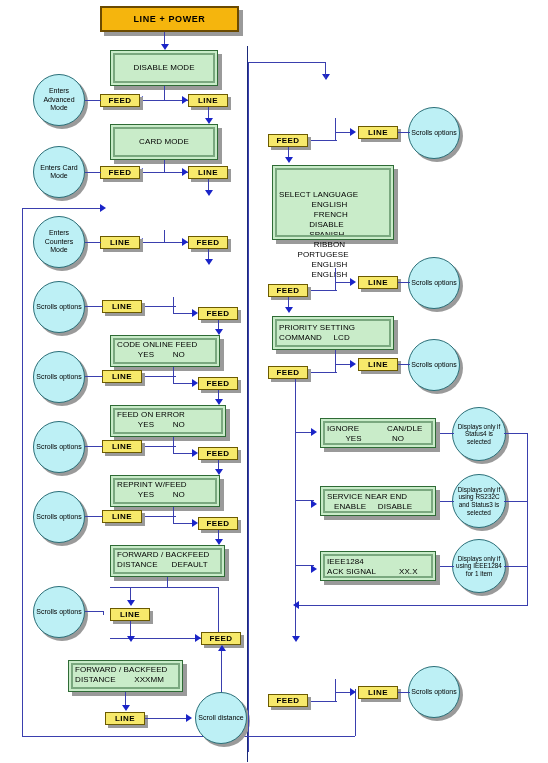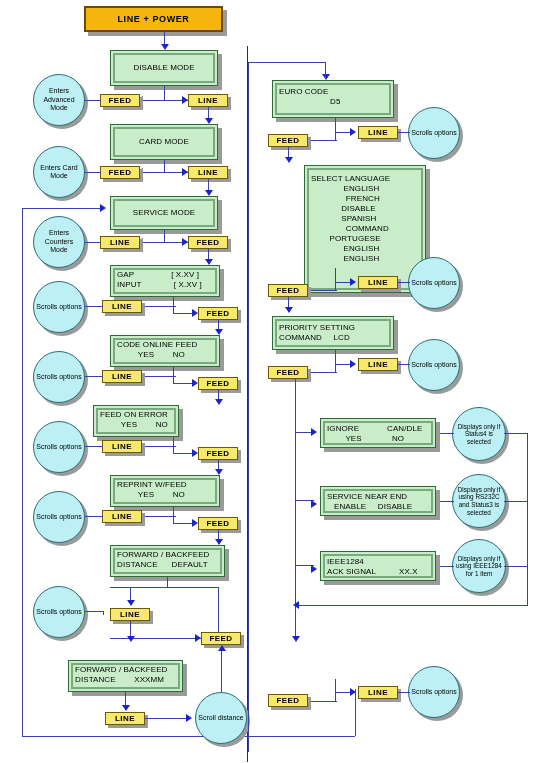--- a/index.html
+++ b/index.html
@@ -80,21 +80,21 @@
 
   .divider{position:absolute;background:#1b2a7a;width:1px;}
 </style>
 </head>
 <body>
 
 <div id="root">
 
   <div class="divider" style="left:247px;top:46px;height:716px;"></div>
 
-  <div class="node title-box" style="left:84px;top:6px;width:139px;height:26px;">
+  <div class="node title-box" style="left:100px;top:6px;width:139px;height:26px;">
 
     <span>LINE + POWER</span>
   </div>
   <div class="ln v" style="left:164px;top:32px;height:14px;"></div>
   <div class="arw ar-d" style="left:161px;top:44px;"></div>
 
   <div class="node lcd center" style="left:110px;top:50px;width:108px;height:36px;padding-top:12px;">
     <span class="l">DISABLE MODE</span>
   </div>
   <div class="ln v" style="left:164px;top:86px;height:14px;"></div>
@@ -120,47 +120,40 @@
   <div class="arw ar-r" style="left:182px;top:168px;"></div>
   <div class="node key" style="left:100px;top:166px;width:40px;height:13px;">
     <span>FEED</span>
   </div>
   <div class="node key" style="left:188px;top:166px;width:40px;height:13px;">
     <span>LINE</span>
   </div>
   <div class="ln v" style="left:208px;top:179px;height:14px;"></div>
   <div class="arw ar-d" style="left:205px;top:190px;"></div>
 
-  <div class="node lcd center" style="left:110px;top:196px;width:108px;height:34px;padding-top:11px;">
-    <span class="l">SERVICE MODE</span>
-  </div>
 
   <div class="ln h" style="left:22px;top:208px;width:80px;"></div>
   <div class="arw ar-r" style="left:100px;top:204px;"></div>
   <div class="ln v" style="left:22px;top:208px;height:528px;"></div>
   <div class="ln h" style="left:22px;top:736px;width:333px;"></div>
   <div class="ln v" style="left:355px;top:689px;height:47px;"></div>
 
   <div class="ln v" style="left:164px;top:230px;height:12px;"></div>
   <div class="ln h" style="left:123px;top:242px;width:90px;"></div>
   <div class="arw ar-l" style="left:137px;top:238px;"></div>
   <div class="arw ar-r" style="left:182px;top:238px;"></div>
   <div class="node key" style="left:100px;top:236px;width:40px;height:13px;">
     <span>LINE</span>
   </div>
   <div class="node key" style="left:188px;top:236px;width:40px;height:13px;">
     <span>FEED</span>
   </div>
   <div class="ln v" style="left:208px;top:249px;height:13px;"></div>
   <div class="arw ar-d" style="left:205px;top:259px;"></div>
 
-  <div class="node lcd" style="left:110px;top:265px;width:110px;height:32px;">
-    <span class="l">GAP                [ X.XV ]</span>
-    <span class="l">INPUT              [ X.XV ]</span>
-  </div>
   <div class="ln v" style="left:173px;top:297px;height:16px;"></div>
   <div class="ln h" style="left:140px;top:306px;width:36px;"></div>
   <div class="arw ar-l" style="left:136px;top:302px;"></div>
   <div class="ln h" style="left:173px;top:313px;width:22px;"></div>
   <div class="arw ar-r" style="left:192px;top:309px;"></div>
   <div class="node key" style="left:102px;top:300px;width:40px;height:13px;">
     <span>LINE</span>
   </div>
   <div class="node key" style="left:198px;top:307px;width:40px;height:13px;">
     <span>FEED</span>
@@ -179,21 +172,21 @@
   <div class="arw ar-r" style="left:192px;top:379px;"></div>
   <div class="node key" style="left:102px;top:370px;width:40px;height:13px;">
     <span>LINE</span>
   </div>
   <div class="node key" style="left:198px;top:377px;width:40px;height:13px;">
     <span>FEED</span>
   </div>
   <div class="ln v" style="left:218px;top:390px;height:12px;"></div>
   <div class="arw ar-d" style="left:215px;top:399px;"></div>
 
-  <div class="node lcd" style="left:93px;top:405px;width:86px;height:32px;">
+  <div class="node lcd" style="left:110px;top:405px;width:116px;height:32px;">
     <span class="l">FEED ON ERROR</span>
     <span class="l">         YES        NO</span>
   </div>
   <div class="ln v" style="left:173px;top:437px;height:16px;"></div>
   <div class="ln h" style="left:140px;top:446px;width:36px;"></div>
   <div class="arw ar-l" style="left:136px;top:442px;"></div>
   <div class="ln h" style="left:173px;top:453px;width:22px;"></div>
   <div class="arw ar-r" style="left:192px;top:449px;"></div>
   <div class="node key" style="left:102px;top:440px;width:40px;height:13px;">
     <span>LINE</span>
@@ -301,49 +294,45 @@
 
   <div class="node circle" style="left:195px;top:692px;width:52px;height:52px;">
     <span>Scroll distance</span>
   </div>
 
   <div class="ln v" style="left:248px;top:62px;height:690px;"></div>
   <div class="ln h" style="left:248px;top:62px;width:77px;"></div>
   <div class="arw ar-d" style="left:322px;top:74px;"></div>
   <div class="ln v" style="left:325px;top:62px;height:16px;"></div>
 
-  <div class="node lcd" style="left:272px;top:80px;width:122px;height:38px;padding-top:6px;">
-    <span class="l">EURO CODE</span>
-    <span class="l">                      D5</span>
-  </div>
   <div class="ln v" style="left:335px;top:118px;height:22px;"></div>
   <div class="ln h" style="left:335px;top:132px;width:18px;"></div>
   <div class="arw ar-r" style="left:350px;top:128px;"></div>
   <div class="node key" style="left:358px;top:126px;width:40px;height:13px;">
     <span>LINE</span>
   </div>
   <div class="ln h" style="left:303px;top:140px;width:34px;"></div>
   <div class="arw ar-l" style="left:300px;top:136px;"></div>
   <div class="node key" style="left:268px;top:134px;width:40px;height:13px;">
     <span>FEED</span>
   </div>
   <div class="ln v" style="left:288px;top:147px;height:12px;"></div>
   <div class="arw ar-d" style="left:285px;top:157px;"></div>
   <div class="node circle" style="left:408px;top:107px;width:52px;height:52px;">
     <span>Scrolls options</span>
   </div>
   <div class="ln h" style="left:398px;top:132px;width:12px;"></div>
 
-  <div class="node lcd" style="left:272px;top:165px;width:122px;height:128px;padding-top:8px;margin-left:32px;">
+  <div class="node lcd" style="left:272px;top:165px;width:122px;height:75px;padding-top:24px;">
     <span class="l">SELECT LANGUAGE</span>
     <span class="l">              ENGLISH</span>
     <span class="l">               FRENCH</span>
     <span class="l">             DISABLE</span>
     <span class="l">             SPANISH</span>
-    <span class="l">               COMMAND</span>
+    <span class="l">               RIBBON</span>
     <span class="l">        PORTUGESE</span>
     <span class="l">              ENGLISH</span>
     <span class="l">              ENGLISH</span>
   </div>
   <div class="ln v" style="left:335px;top:268px;height:22px;"></div>
   <div class="ln h" style="left:335px;top:282px;width:18px;"></div>
   <div class="arw ar-r" style="left:350px;top:278px;"></div>
   <div class="node key" style="left:358px;top:276px;width:40px;height:13px;">
     <span>LINE</span>
   </div>

